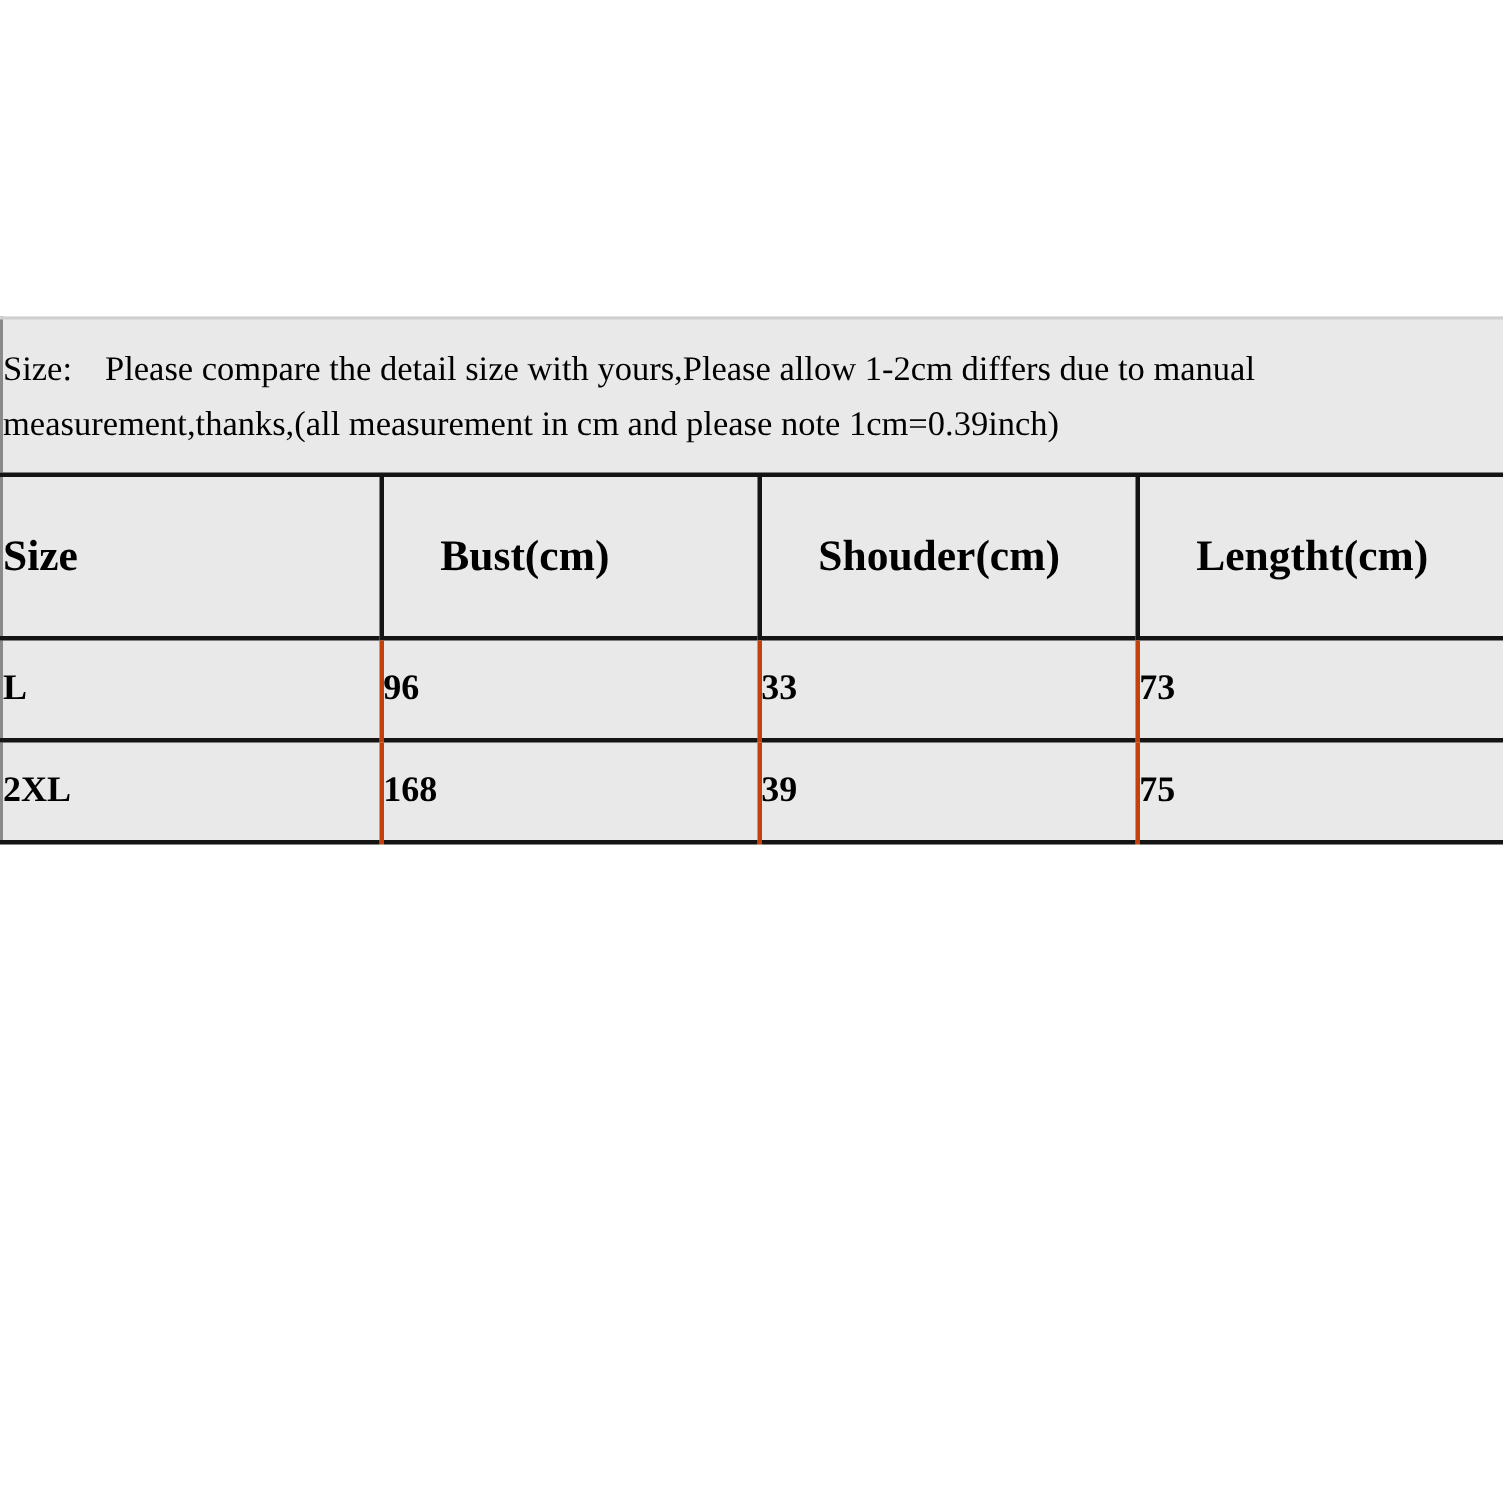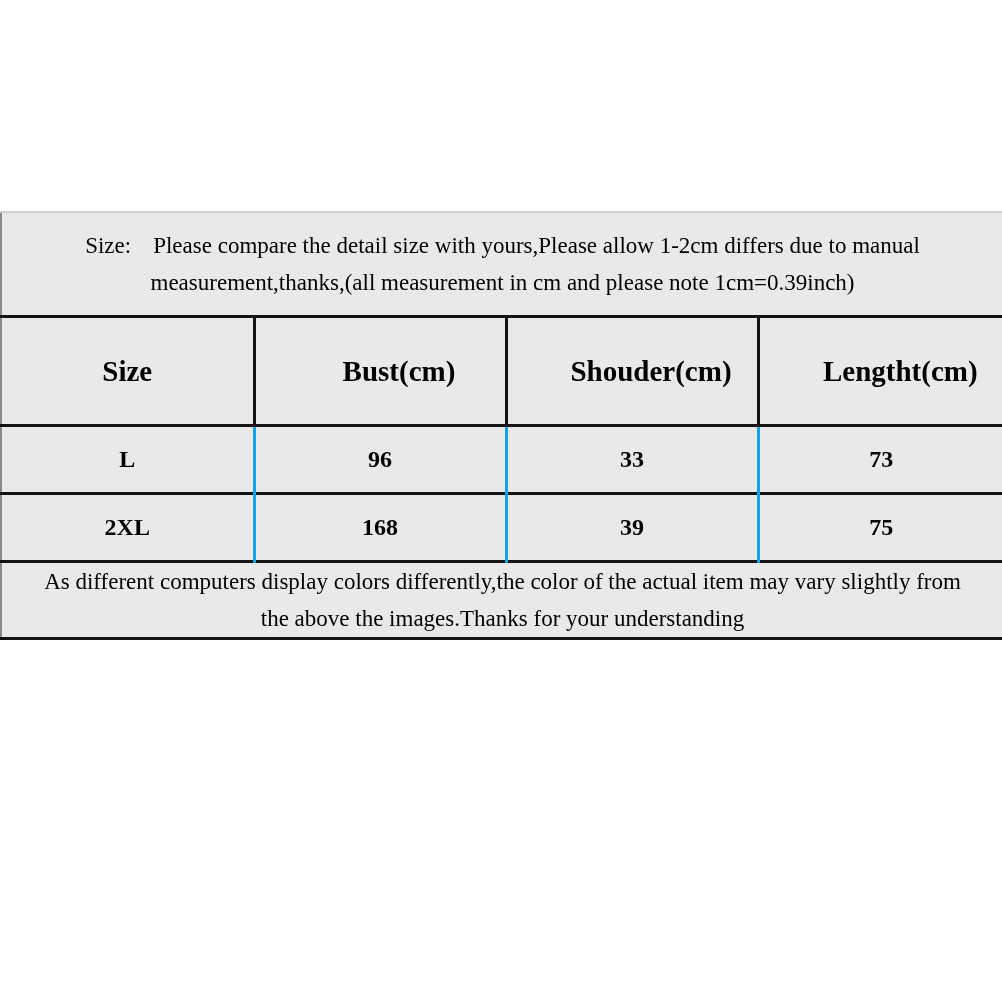--- a/index.html
+++ b/index.html
@@ -21,21 +21,21 @@
   table.size-chart {
     width: 1002px;
     border-collapse: collapse;
     table-layout: fixed;
     background: #e9e9e9;
     border-left: 2px solid #8a8a8a;
     border-top: 2px solid #cfcfcf;
     border-bottom: 3px solid #141414;
   }
   td, th {
-    text-align: center;
+    text-align: left;
     vertical-align: middle;
     padding: 0;
     overflow: hidden;
   }
   
   .notice-cell {
     height: 102px;
     font-size: 23px;
     line-height: 37px;
     font-weight: normal;
@@ -49,21 +49,21 @@
     border-top: 3px solid #141414;
   }
   .head-row th + th { border-left: 3px solid #141414; padding-left: 38px; }
   
   .data-row td {
     height: 65px;
     font-size: 24px;
     font-weight: bold;
     border-top: 3px solid #141414;
   }
-  .data-row td + td { border-left: 3px solid #0ea5e9; }
+  .data-row td + td { border-left: 3px solid #c2410c; }
   
   .footer-cell {
     height: 72px;
     font-size: 23px;
     line-height: 37px;
     border-top: 3px solid #141414;
   }
 </style>
 </head>
 <body>
@@ -94,21 +94,15 @@
         <td>96</td>
         <td>33</td>
         <td>73</td>
       </tr>
       <tr class="data-row">
         <td>2XL</td>
         <td>168</td>
         <td>39</td>
         <td>75</td>
       </tr>
-      <tr>
-        <td class="footer-cell" colspan="4">
-          <div>As different computers display colors differently,the color of the actual item may vary slightly from</div>
-          <div>the above the images.Thanks for your understanding</div>
-        </td>
-      </tr>
     </tbody>
   </table>
 </div>
 
 </body></html>

